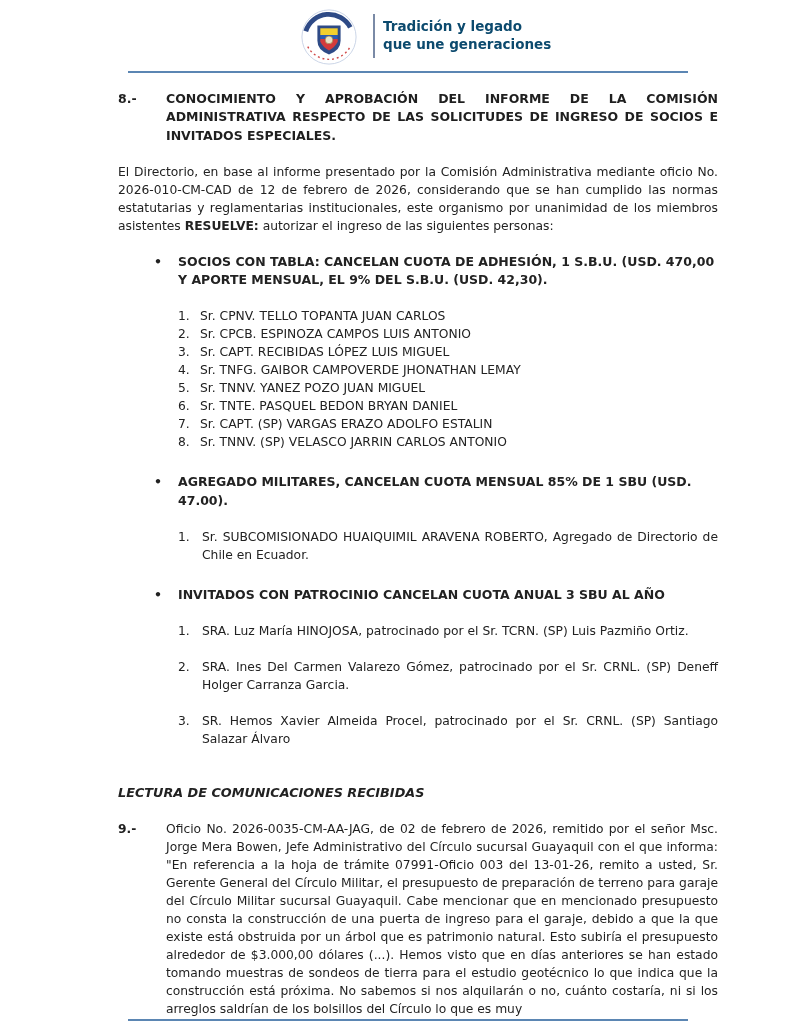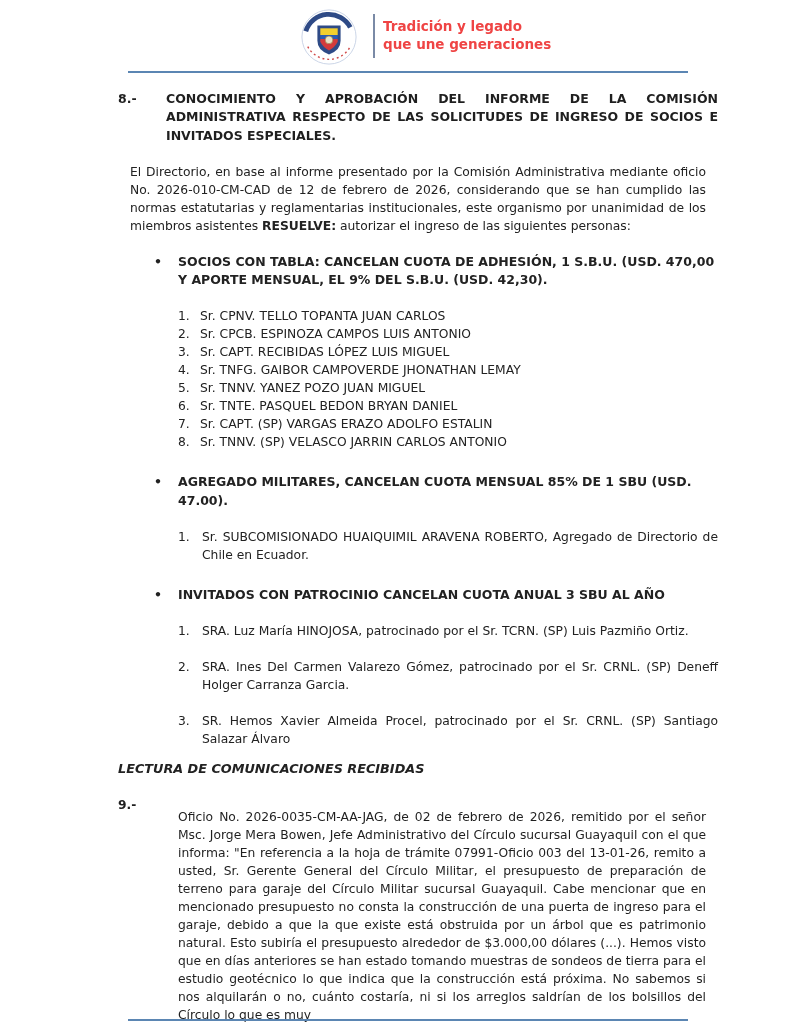--- a/index.html
+++ b/index.html
@@ -3,32 +3,32 @@
 <meta charset="utf-8">
 <style>
   html, body { margin: 0; padding: 0; background: #ffffff; }
   body {
     width: 791px; height: 1024px; position: relative; overflow: hidden;
     font-family: "DejaVu Sans", sans-serif; color: #222;
   }
   .header { position: absolute; left: 0; top: 0; width: 791px; height: 80px; }
   .logo { position: absolute; left: 300px; top: 8px; width: 58px; height: 58px; }
   .header-divider { position: absolute; left: 373px; top: 14px; width: 2px; height: 44px; background: #7a8aa6; }
-  .slogan { position: absolute; left: 383px; top: 17px; font-family: "DejaVu Sans", sans-serif; font-weight: bold; font-size: 13.5px; line-height: 18px; color: #ef4444; }
+  .slogan { position: absolute; left: 383px; top: 17px; font-family: "DejaVu Sans", sans-serif; font-weight: bold; font-size: 13.5px; line-height: 18px; color: #0c4a6e; }
   .rule { position: absolute; left: 128px; width: 560px; height: 2px; background: #5b86b3; }
   .rule.top { top: 71px; }
   .rule.bottom { top: 1019px; }
 
   .content { position: absolute; left: 118px; top: 90px; width: 600px; font-size: 12.3px; line-height: 18px; }
 
   .sec-head { display: flex; font-weight: bold; font-size: 12.5px; line-height: 18.3px; color: #1f1f1f; }
   .sec-num { width: 48px; flex: none; }
   .sec-title { flex: 1; text-align: justify; text-align-last: left; }
 
-  p.para { margin: 12px; text-align: justify; }
+  p.para { margin: 0; text-align: justify; }
   .bold { font-weight: bold; }
 
   .bullet { display: flex; margin-left: 36px; font-weight: bold; font-size: 12.5px; line-height: 18.3px; }
   .bullet .dot { width: 24px; flex: none; }
   .bullet .btext { flex: 1; }
 
   ol.items { list-style: none; margin: 0; padding: 0; margin-left: 60px; }
   ol.items li { display: flex; line-height: 18px; }
   ol.items li .n { width: 22px; flex: none; }
   ol.items.wide li .n { width: 24px; }
@@ -130,21 +130,21 @@
     <li style="margin-top:18px;">
         <span class="n">2.</span>
         <span class="t">SRA. Ines Del Carmen Valarezo Gómez, patrocinado por el Sr. CRNL. (SP) Deneff Holger Carranza Garcia.</span>
       </li>
     <li style="margin-top:18px;">
         <span class="n">3.</span>
         <span class="t">SR. Hemos Xavier Almeida Procel, patrocinado por el Sr. CRNL. (SP) Santiago Salazar Álvaro</span>
       </li>
   </ol>
 
-  <div class="lectura" style="margin-top:12px;">LECTURA DE COMUNICACIONES RECIBIDAS</div>
+  <div class="lectura" style="margin-top:36px;">LECTURA DE COMUNICACIONES RECIBIDAS</div>
 
   <div class="sec-head" style="margin-top:18px; font-weight:normal; font-size:12.3px; line-height:18px;">
     <span class="sec-num bold">9.-</span>
     <p class="para" style="flex:1;"><span>Oficio No. 2026-0035-CM-AA-JAG, de 02 de febrero de 2026, remitido por el señor Msc. Jorge Mera Bowen, Jefe Administrativo del Círculo sucursal Guayaquil con el que informa: "</span><span class="quote">En referencia a la hoja de trámite 07991-Oficio 003 del 13-01-26, remito a usted, Sr. Gerente General del Círculo Militar, el presupuesto de preparación de terreno para garaje del Círculo Militar sucursal Guayaquil. Cabe mencionar que en mencionado presupuesto no consta la construcción de una puerta de ingreso para el garaje, debido a que la que existe está obstruida por un árbol que es patrimonio natural. Esto subiría el presupuesto alrededor de $3.000,00 dólares (...). Hemos visto que en días anteriores se han estado tomando muestras de sondeos de tierra para el estudio geotécnico lo que indica que la construcción está próxima. No sabemos si nos alquilarán o no, cuánto costaría, ni si los arreglos saldrían de los bolsillos del Círculo lo que es muy</span></p>
   </div>
 
 </div>
 
 <div class="rule bottom"></div>
 

